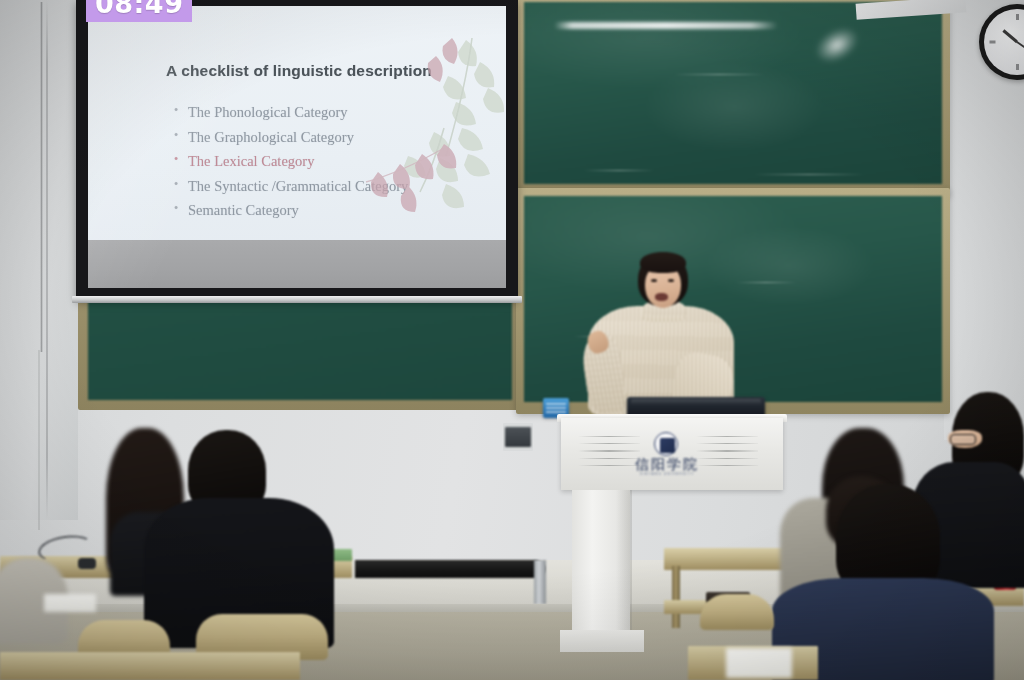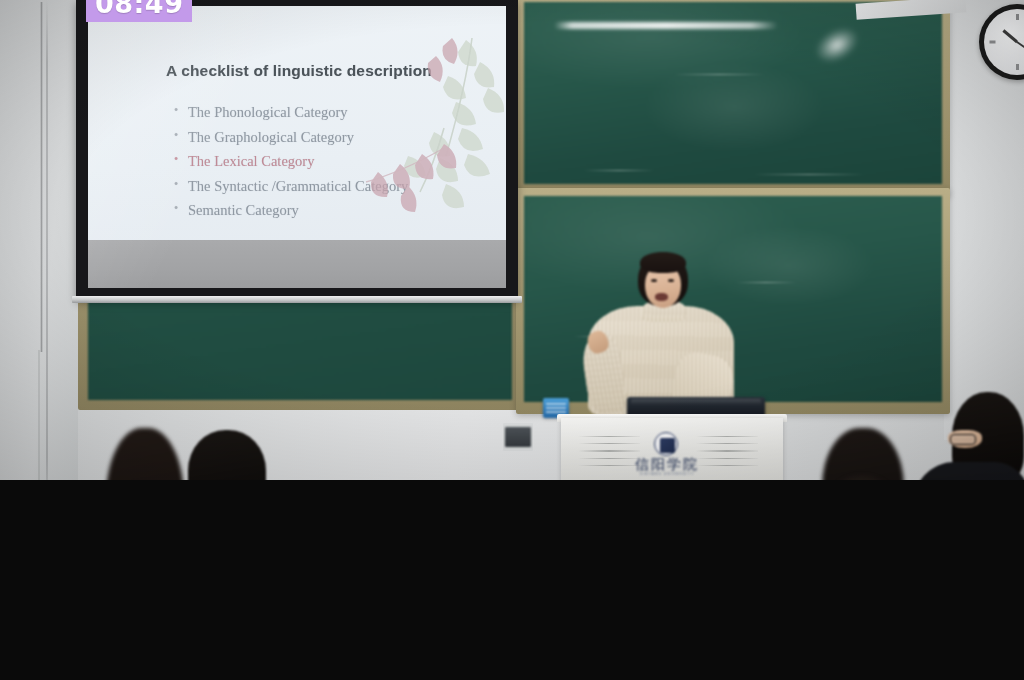--- a/index.html
+++ b/index.html
@@ -5,21 +5,21 @@
 <style>
   * { box-sizing: border-box; margin: 0; padding: 0; }
   html, body {
     width: 1024px; height: 680px;
     overflow: hidden;
     background: #0a0a0a;
     font-family: "Liberation Sans", sans-serif;
   }
   #scene {
     position: relative;
-    width: 1024px; height: 480px;
+    width: 1024px; height: 680px;
     overflow: hidden;
     background: #fdba74;
   }
 
   
   .wall-main {
     position: absolute; left: 0; top: 0; width: 1024px; height: 560px;
     background: linear-gradient(100deg, #d2d4d5 0%, #dcdedf 22%, #e2e3e4 48%, #dadcdd 72%, #cfd1d2 100%);
   }
   .wall-left-panel {

